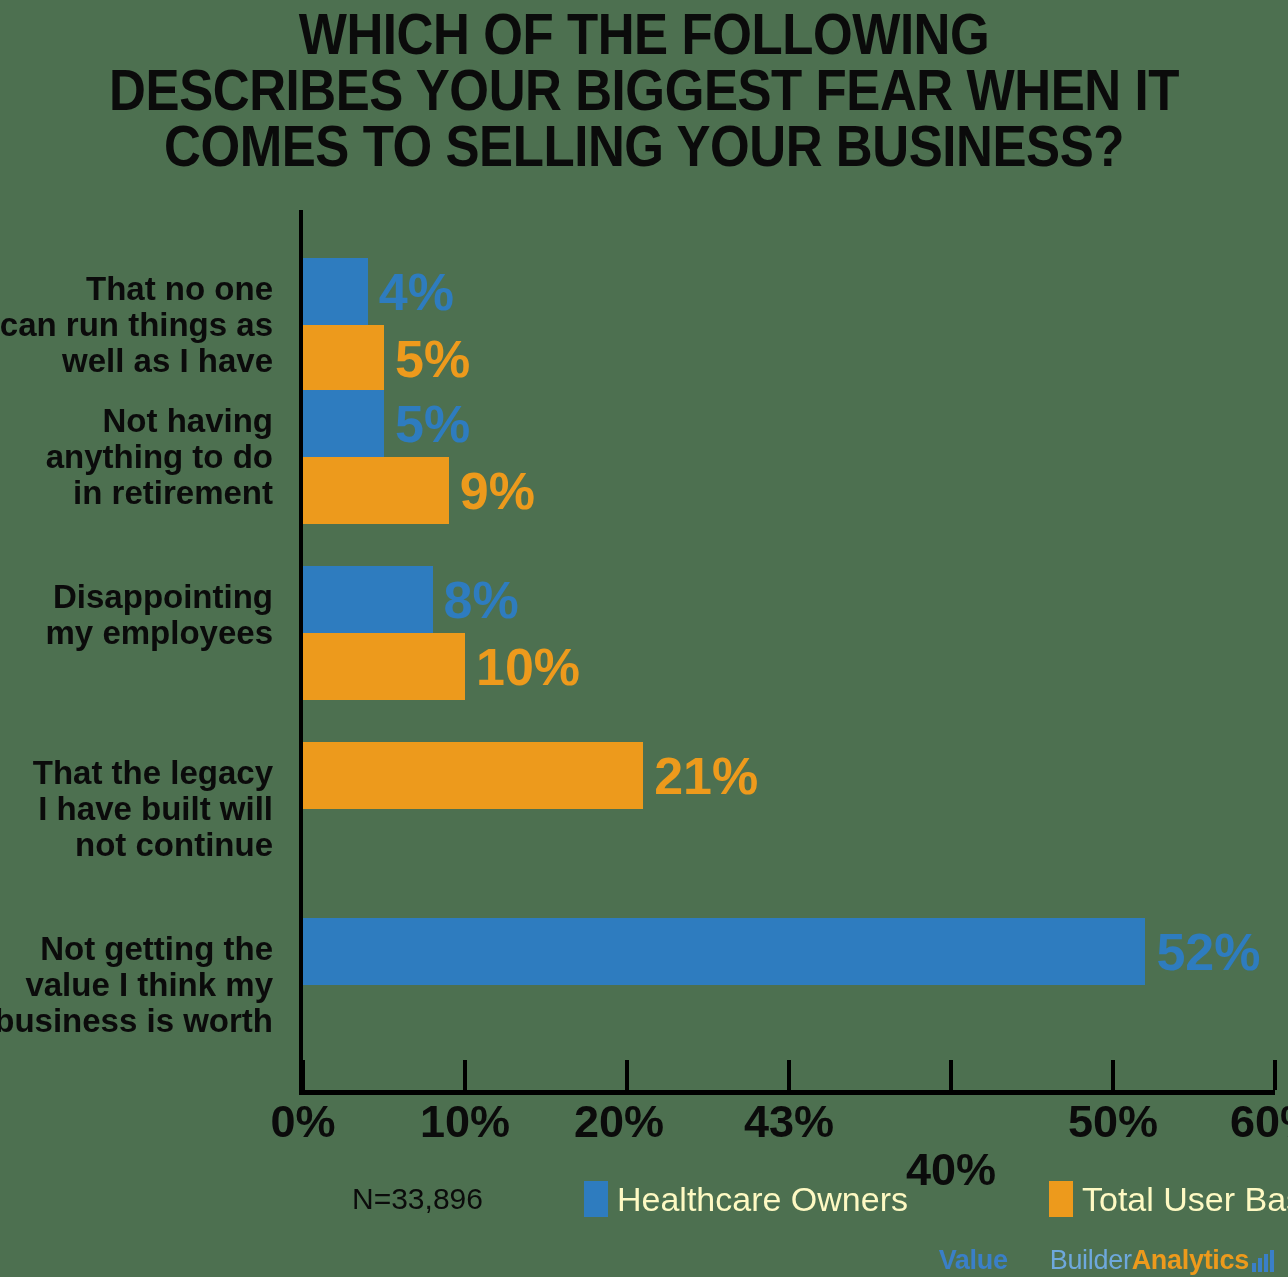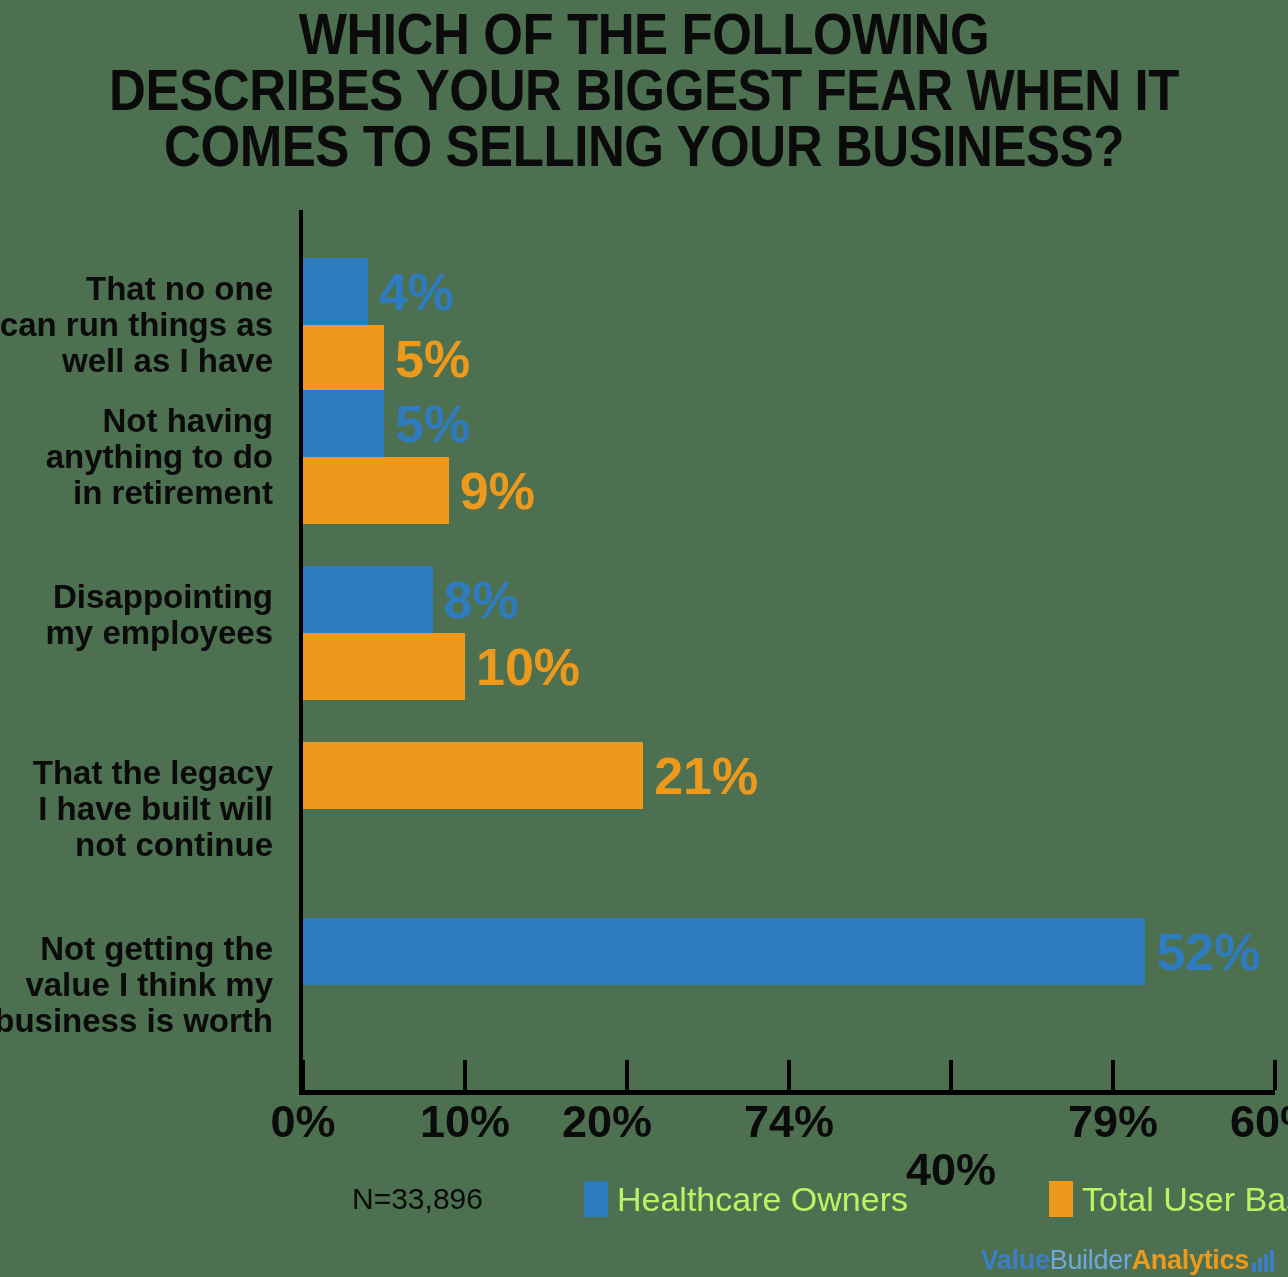--- a/index.html
+++ b/index.html
@@ -154,39 +154,40 @@
   .legend-swatch {
     width: 24px;
     height: 36px;
     margin-right: 9px;
     flex: 0 0 auto;
   }
   .legend-text {
     font-family: "Liberation Sans", sans-serif;
     font-size: 34px;
     line-height: 36px;
-    color: #bef264;
+    color: #fef9c3;
   }
   #legend-entry-a { margin-left: 101px; }
   #legend-entry-b { margin-left: 141px; }
 
   
   #logo {
     position: absolute;
     right: 14px;
     bottom: 2px;
     display: flex;
     align-items: flex-end;
     height: 34px;
   }
   .logo-word {
     font-family: "Liberation Sans", sans-serif;
     font-size: 27px;
     line-height: 30px;
     letter-spacing: -0.3px;
+    margin-left: 42px;
   }
   #logo-value  { font-weight: 700; color: #3a7fc8; }
   #logo-builder{ font-weight: 400; color: #6ea8dd; text-align: center; }
   #logo-analytics { font-weight: 700; color: #ed9a1c; margin-left: 0; }
   #logo-bars {
     display: flex;
     align-items: flex-end;
     gap: 2px;
     margin-left: 3px;
     margin-bottom: 3px;
@@ -273,24 +274,24 @@
           <div class="bar series-a" style="width: 842.4px;"></div>
           <div class="bar-value series-a">52%</div>
         </div>
       </div>
     </div>
 </div>
 
 <div id="x-tick-labels">
     <div class="x-tick-label" style="left: 0px;">0%</div>
     <div class="x-tick-label" style="left: 162px;">10%</div>
-    <div class="x-tick-label" style="left: 304px; text-align: center;">20%</div>
-    <div class="x-tick-label" style="left: 486px;">74%</div>
+    <div class="x-tick-label" style="left: 316px; text-align: center;">20%</div>
+    <div class="x-tick-label" style="left: 486px;">43%</div>
     <div class="x-tick-label" style="left: 648px; margin-top: 48px;">40%</div>
-    <div class="x-tick-label" style="left: 810px;">79%</div>
+    <div class="x-tick-label" style="left: 810px;">50%</div>
     <div class="x-tick-label" style="left: 972px;">60%</div>
   </div>
 
 <div id="legend">
   <span id="legend-n">N=33,896</span>
 
   <span class="legend-entry" id="legend-entry-a">
     <span class="legend-swatch" style="background: rgb(46, 124, 191);"></span>
     <span class="legend-text">Healthcare Owners</span>
   </span>

